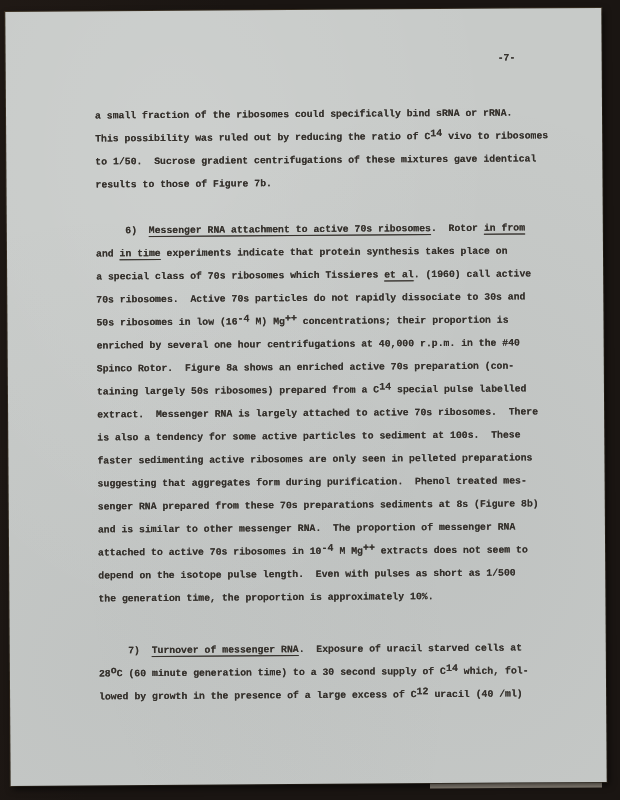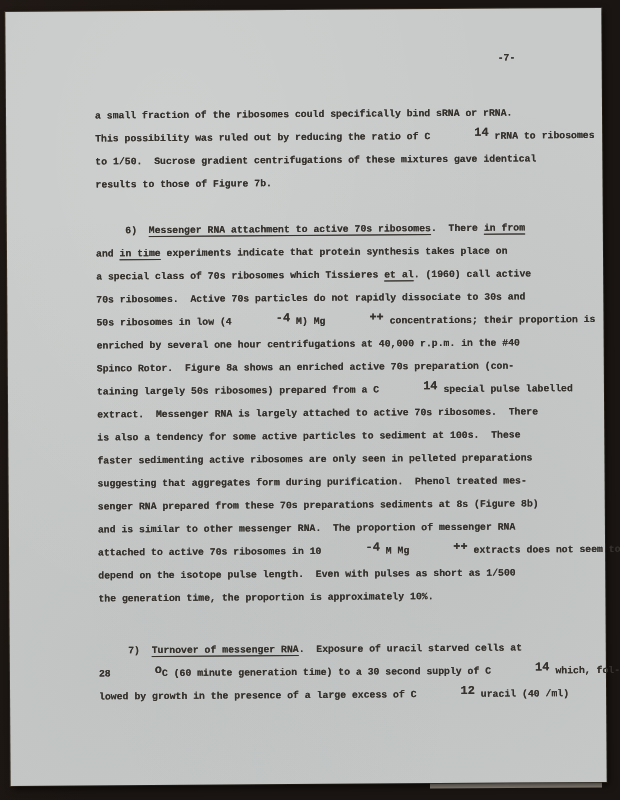--- a/index.html
+++ b/index.html
@@ -71,45 +71,44 @@
     color: var(--color-ink, #35312c);
     white-space: pre;
     text-shadow: 0 0 0.6px rgba(45,42,38,0.75);
   }
   .line .u {
     text-decoration: underline;
     text-decoration-thickness: 1px;
     text-underline-offset: 2.5px;
   }
   .line .sup {
-    font-size: 12px;
+    font-size: 10px;
     position: relative;
     top: -3.5px;
-    margin-left: 44px;
   }
   .gap { width: 100%; }
 </style>
 </head>
 <body>
 
 <div class="scan-frame">
   <div class="under-sheet"></div>
   <div class="paper">
     <div class="page-number">-7-</div>
     <div class="text-block" id="doc-lines">
         <div class="line"><span>a small fraction of the ribosomes could specifically bind sRNA or rRNA.</span></div>
-        <div class="line"><span>This possibility was ruled out by reducing the ratio of C</span><span class="sup">14</span><span> rRNA to ribosomes</span></div>
+        <div class="line"><span>This possibility was ruled out by reducing the ratio of C</span><span class="sup">14</span><span> vivo to ribosomes</span></div>
         <div class="line"><span>to 1/50.  Sucrose gradient centrifugations of these mixtures gave identical</span></div>
         <div class="line"><span>results to those of Figure 7b.</span></div>
         <div class="gap" style="height: 23px;"></div>
-        <div class="line"><span>     6)  </span><span class="u">Messenger RNA attachment to active 70s ribosomes</span><span>.  There </span><span class="u">in from</span></div>
+        <div class="line"><span>     6)  </span><span class="u">Messenger RNA attachment to active 70s ribosomes</span><span>.  Rotor </span><span class="u">in from</span></div>
         <div class="line"><span>and </span><span class="u">in time</span><span> experiments indicate that protein synthesis takes place on</span></div>
         <div class="line"><span>a special class of 70s ribosomes which Tissieres </span><span class="u">et al</span><span>. (1960) call active</span></div>
         <div class="line"><span>70s ribosomes.  Active 70s particles do not rapidly dissociate to 30s and</span></div>
-        <div class="line"><span>50s ribosomes in low (4</span><span class="sup">-4</span><span> M) Mg</span><span class="sup">++</span><span> concentrations; their proportion is</span></div>
+        <div class="line"><span>50s ribosomes in low (16</span><span class="sup">-4</span><span> M) Mg</span><span class="sup">++</span><span> concentrations; their proportion is</span></div>
         <div class="line"><span>enriched by several one hour centrifugations at 40,000 r.p.m. in the #40</span></div>
         <div class="line"><span>Spinco Rotor.  Figure 8a shows an enriched active 70s preparation (con-</span></div>
         <div class="line"><span>taining largely 50s ribosomes) prepared from a C</span><span class="sup">14</span><span> special pulse labelled</span></div>
         <div class="line"><span>extract.  Messenger RNA is largely attached to active 70s ribosomes.  There</span></div>
         <div class="line"><span>is also a tendency for some active particles to sediment at 100s.  These</span></div>
         <div class="line"><span>faster sedimenting active ribosomes are only seen in pelleted preparations</span></div>
         <div class="line"><span>suggesting that aggregates form during purification.  Phenol treated mes-</span></div>
         <div class="line"><span>senger RNA prepared from these 70s preparations sediments at 8s (Figure 8b)</span></div>
         <div class="line"><span>and is similar to other messenger RNA.  The proportion of messenger RNA</span></div>
         <div class="line"><span>attached to active 70s ribosomes in 10</span><span class="sup">-4</span><span> M Mg</span><span class="sup">++</span><span> extracts does not seem to</span></div>

